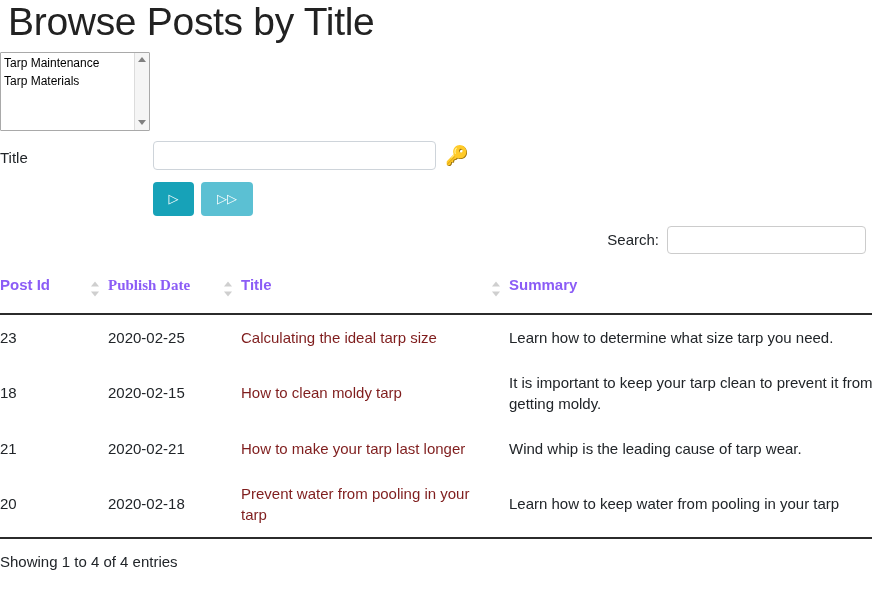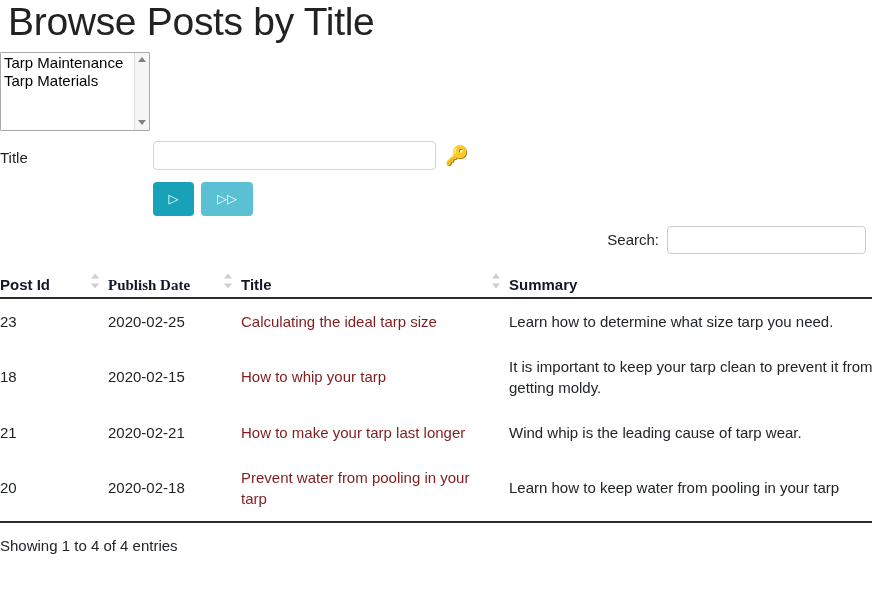--- a/index.html
+++ b/index.html
@@ -55,21 +55,21 @@
     position: relative;
     overflow: hidden;
     font-size: 15px;
     border-radius: 1px;
   }
   .listbox .options {
     padding: 1px 0 0 2px;
   }
   .listbox .option {
     line-height: 18px;
-    font-size: 15px;
+    font-size: 12px;
     color: #000000;
     white-space: nowrap;
     padding-left: 1px;
   }
   .lb-scrollbar {
     position: absolute;
     top: 0;
     right: 0;
     width: 15px;
     height: 100%;
@@ -177,22 +177,22 @@
     width: 872px;
     border-collapse: collapse;
     margin-top: 11px;
     table-layout: fixed;
   }
   table.data-table thead th {
     text-align: left;
     vertical-align: middle;
     font-size: 15px;
     font-weight: bold;
-    color: #0f172a;
-    padding: 10px 18px 2px 0;
+    color: #8b5cf6;
+    padding: 10px 18px 18px 0;
     border-bottom: 2px solid #2b2b2b;
     position: relative;
     line-height: 20px;
   }
   th.col-postid   { width: 90px;  padding-left: 16px; }
   th.col-date     { width: 115px; padding-left: 0; font-family: Liberation Serif, serif; }
   th.col-title    { width: 250px; padding-left: 0; }
   th.col-summary  { width: 400px; padding-left: 0; }
 
   .sort-icon {
@@ -323,21 +323,21 @@
   <tbody>
     <tr>
       <td class="cell-postid">23</td>
       <td class="cell-date">2020-02-25</td>
       <td class="cell-title"><a>Calculating the ideal tarp size</a></td>
       <td class="cell-summary">Learn how to determine what size tarp you need.</td>
     </tr>
     <tr>
       <td class="cell-postid">18</td>
       <td class="cell-date">2020-02-15</td>
-      <td class="cell-title"><a>How to whip your tarp</a></td>
+      <td class="cell-title"><a>How to clean moldy tarp</a></td>
       <td class="cell-summary">It is important to keep your tarp clean to prevent it from getting moldy.</td>
     </tr>
     <tr>
       <td class="cell-postid">21</td>
       <td class="cell-date">2020-02-21</td>
       <td class="cell-title"><a>How to make your tarp last longer</a></td>
       <td class="cell-summary">Wind whip is the leading cause of tarp wear.</td>
     </tr>
     <tr class="last-row">
       <td class="cell-postid">20</td>

